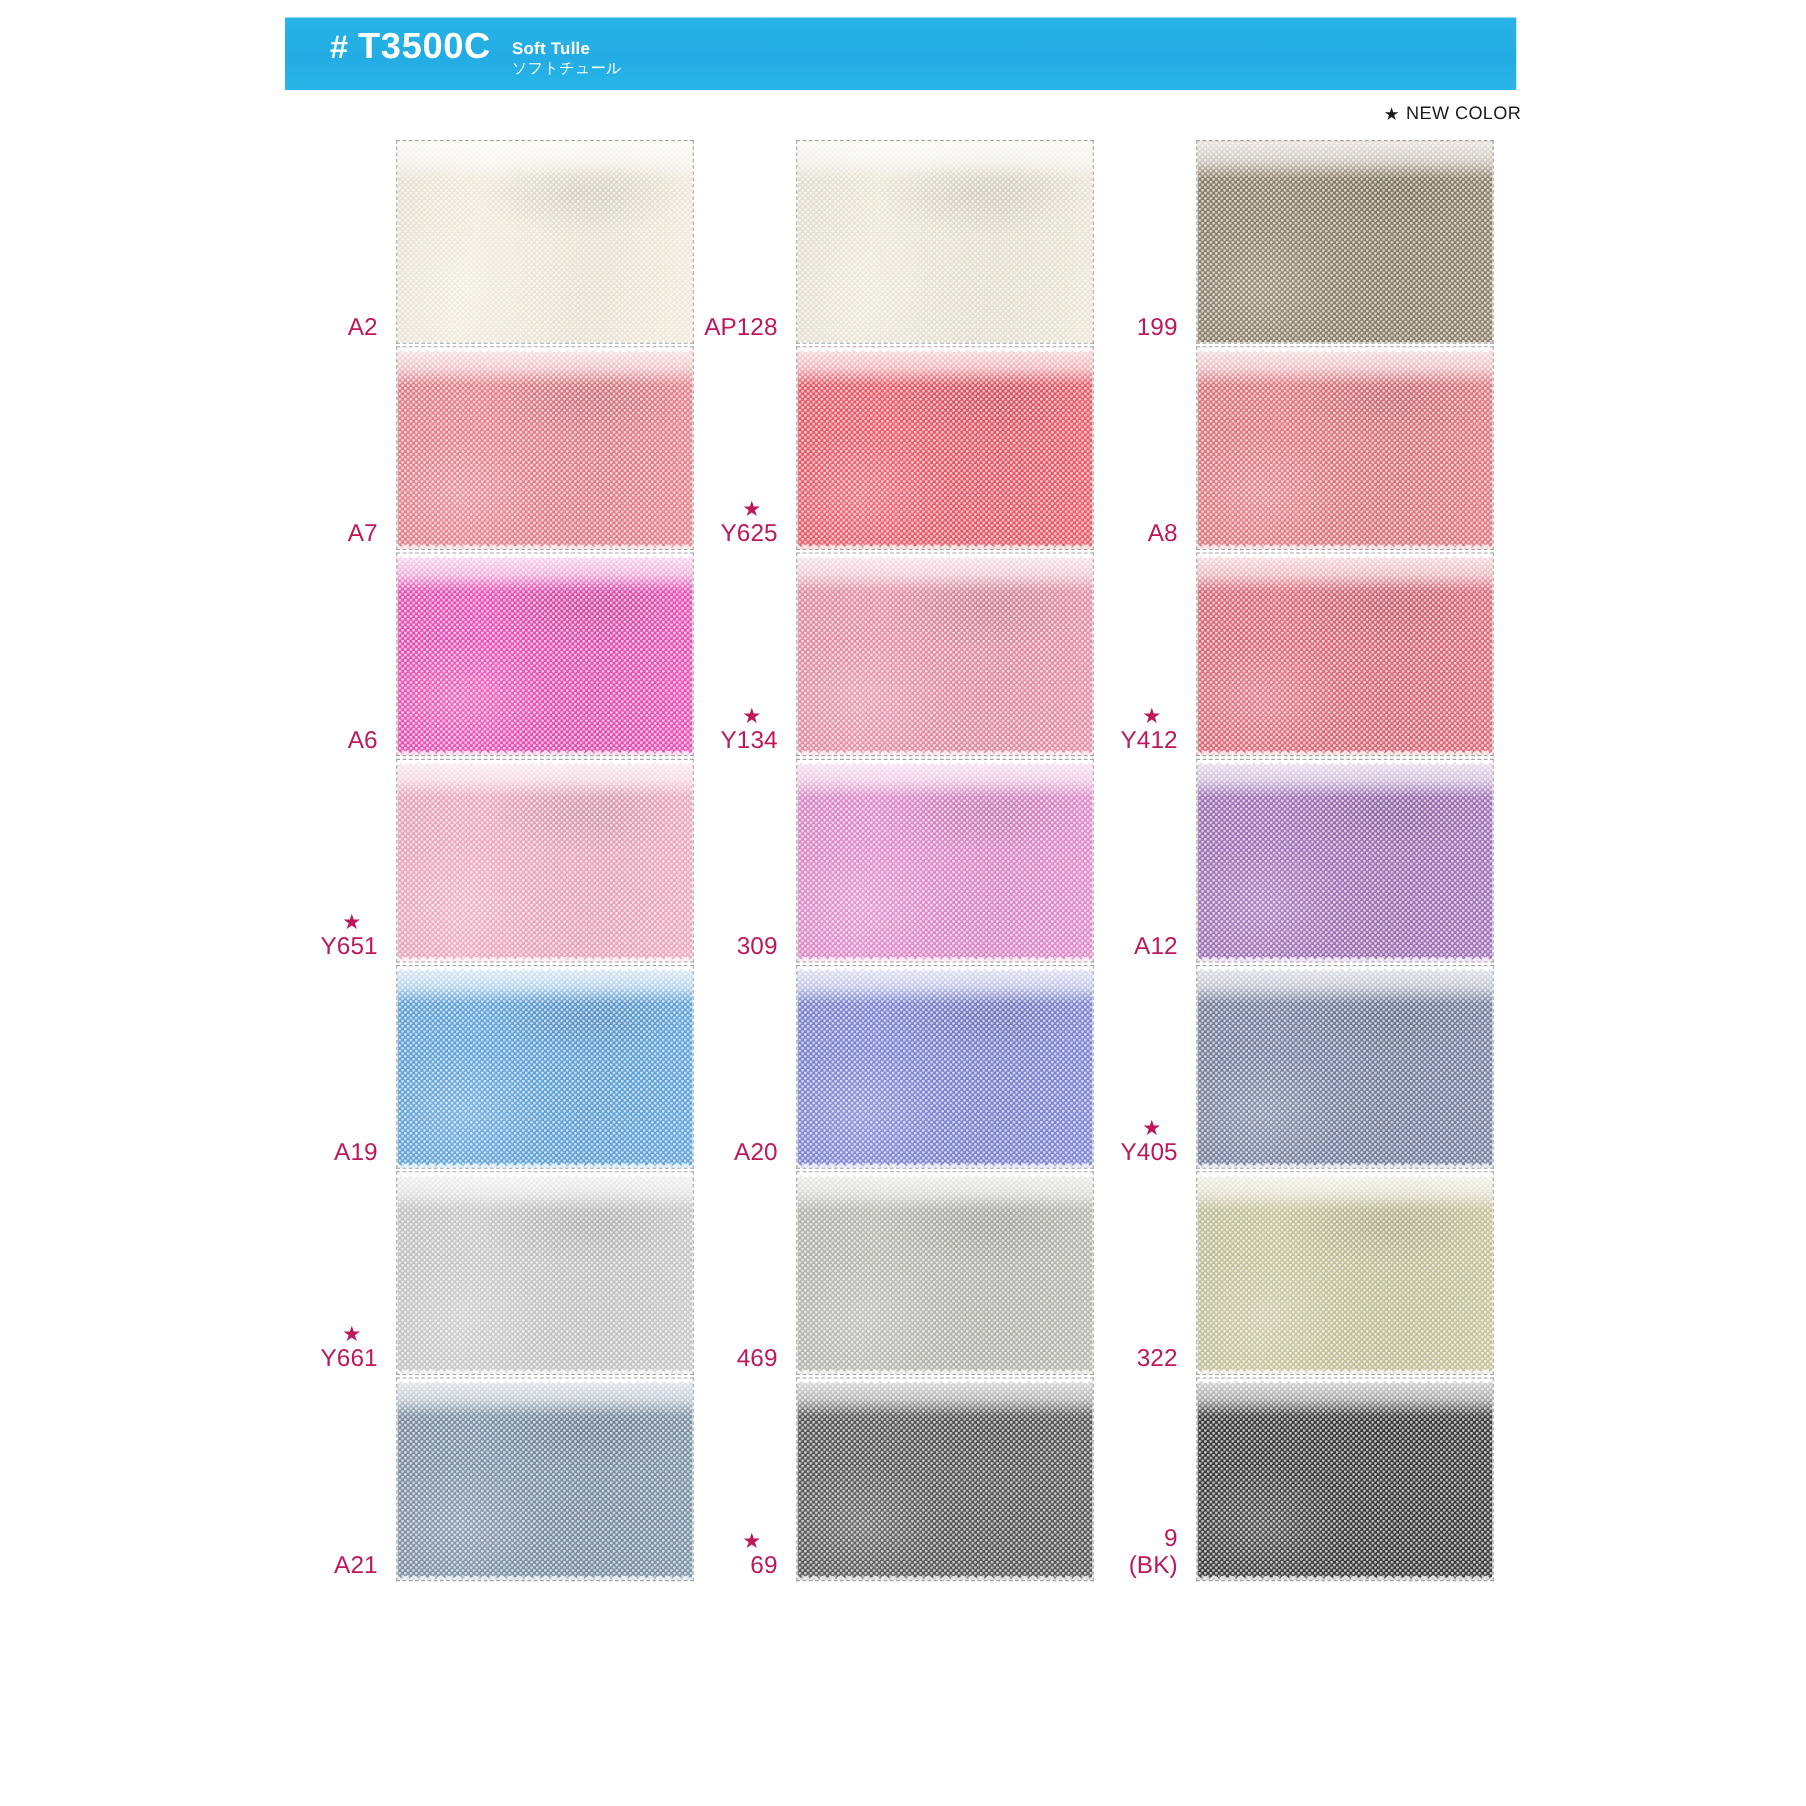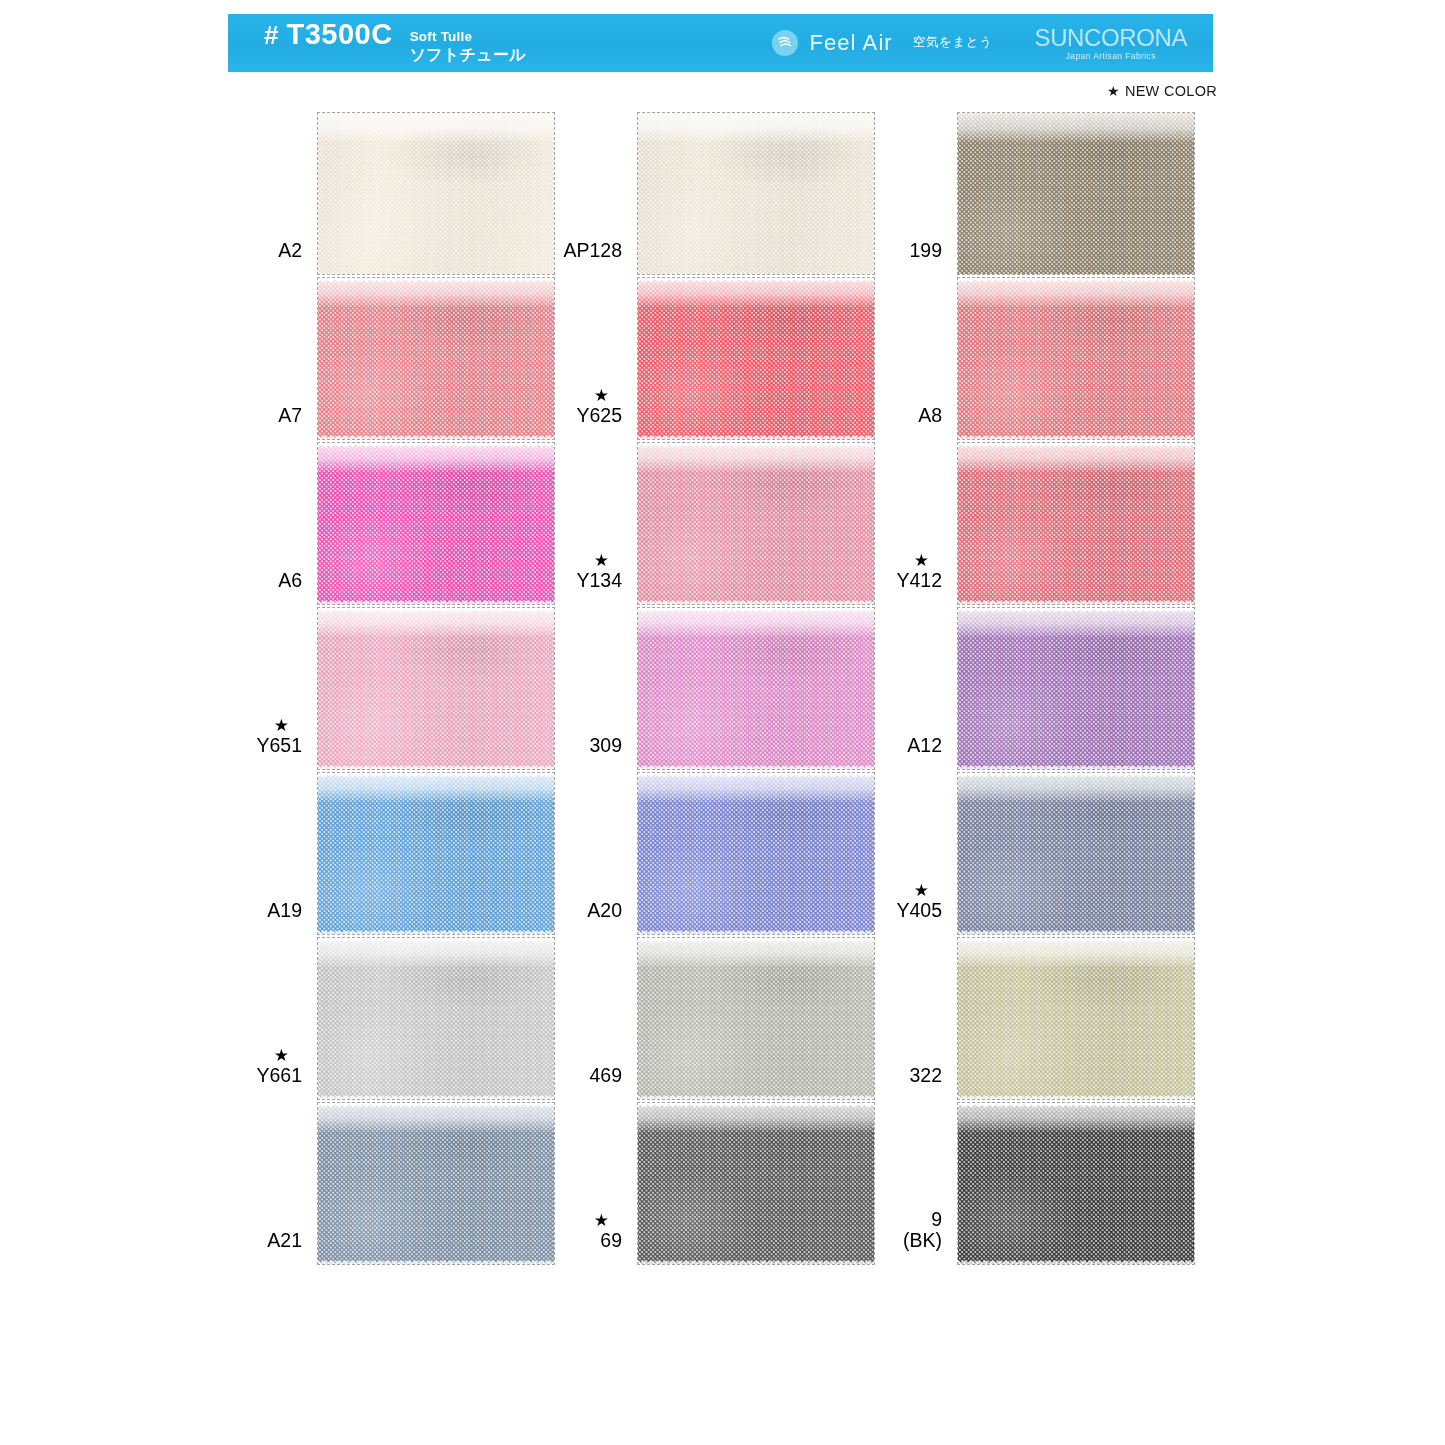--- a/index.html
+++ b/index.html
@@ -54,22 +54,22 @@
   }
   .name-en {
     color: #ffffff;
     font-size: 13.5px;
     font-weight: bold;
     letter-spacing: 0.2px;
     display: block;
   }
   .name-jp {
     color: #ffffff;
-    font-size: 16px;
-    font-weight: bold;
+    font-size: 12px;
+    font-weight: normal;
     letter-spacing: 0.3px;
     display: block;
   }
 
   .header-right {
     margin-left: auto;
     display: flex;
     align-items: center;
     margin-right: 26px;
   }
@@ -156,25 +156,25 @@
   .cell {
     position: absolute;
     left: 0;
     width: 300px;
     height: 165px;
   }
 
   .label {
     position: absolute;
     right: 253px;
-    bottom: 16px;
+    bottom: 4px;
     width: 120px;
     text-align: right;
     font-size: 19.5px;
-    color: #000000;
+    color: #be185d;
     line-height: 1.08;
     white-space: nowrap;
   }
   .label .star {
     display: block;
     font-size: 17px;
     line-height: 1;
     margin-bottom: 1px;
     text-align: right;
     padding-right: 13px;
@@ -249,37 +249,20 @@
 <div class="header-bar">
   <div class="header-left">
     <span class="style-hash">#</span>
     <span class="style-code">T3500C</span>
     <span class="name-block">
       <span class="name-en">Soft Tulle</span>
       <span class="name-jp">ソフトチュール</span>
     </span>
   </div>
 
-  <div class="header-right">
-    <div class="feelair-group">
-      <span class="feelair-icon">
-        <svg width="17" height="15" viewBox="0 0 17 15" aria-hidden="true">
-          <path d="M2 4.2 C5 2.2, 8.5 2.2, 11.5 4.2" stroke="#ffffff" stroke-width="1.5" fill="none" stroke-linecap="round"></path>
-          <path d="M3 7.4 C6 5.4, 9.5 5.4, 12.5 7.4" stroke="#ffffff" stroke-width="1.5" fill="none" stroke-linecap="round"></path>
-          <path d="M4 10.6 C7 8.6, 10.5 8.6, 13.5 10.6" stroke="#ffffff" stroke-width="1.5" fill="none" stroke-linecap="round"></path>
-        </svg>
-      </span>
-      <span class="feelair-text">Feel Air</span>
-    </div>
-    <span class="feelair-jp">空気をまとう</span>
-    <span class="brand-block">
-      <span class="brand-name">SUNCORONA</span>
-      <span class="brand-tag">Japan Artisan Fabrics</span>
-    </span>
-  </div>
 </div>
 
 <div class="new-color-legend">
   <span class="star">★</span>
   <span>NEW COLOR</span>
 </div>
 
 <div class="grid">
   <div class="col col-1">
       <div class="cell" style="top: 0px;">

